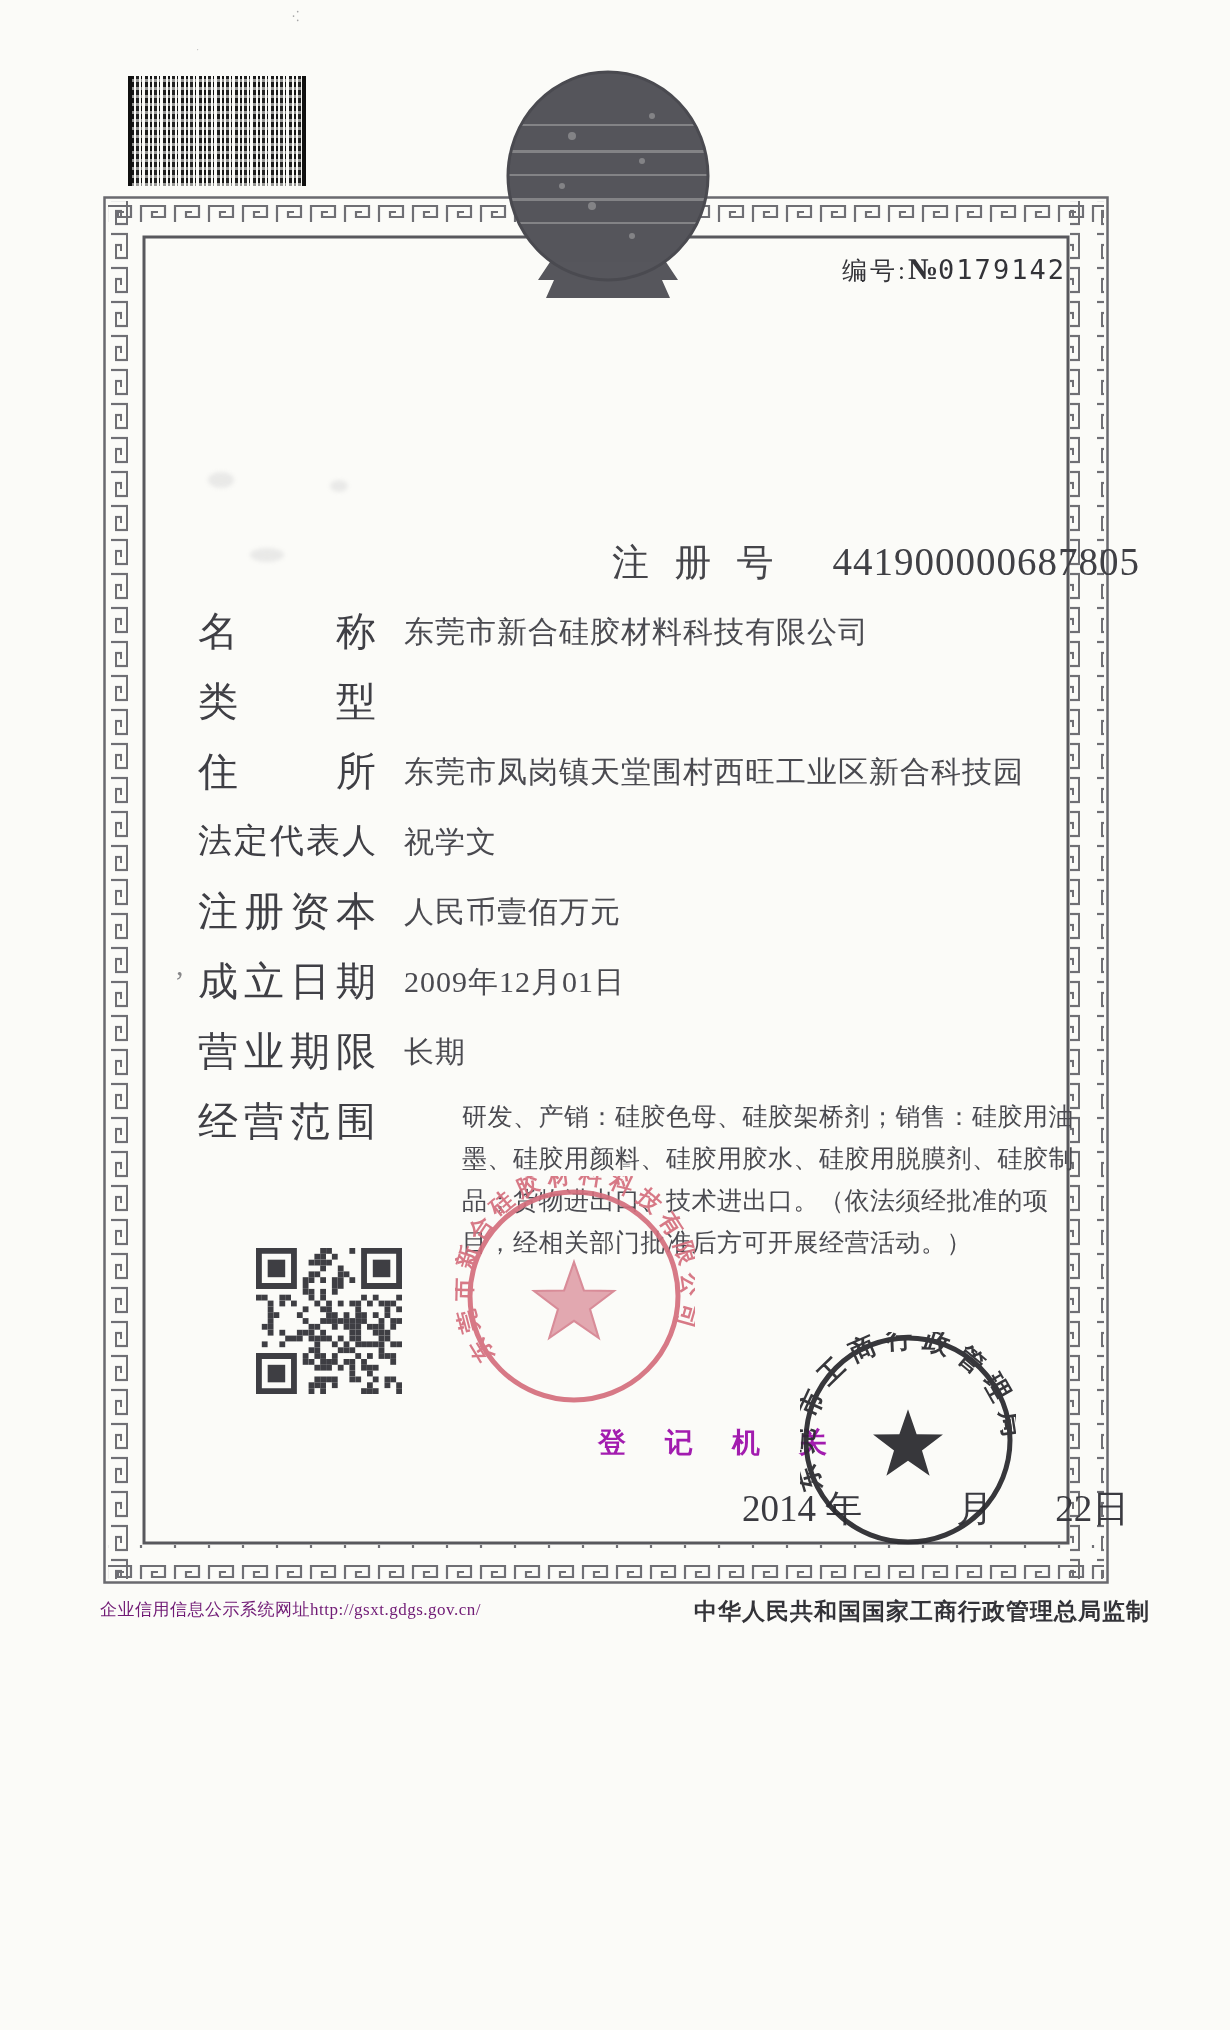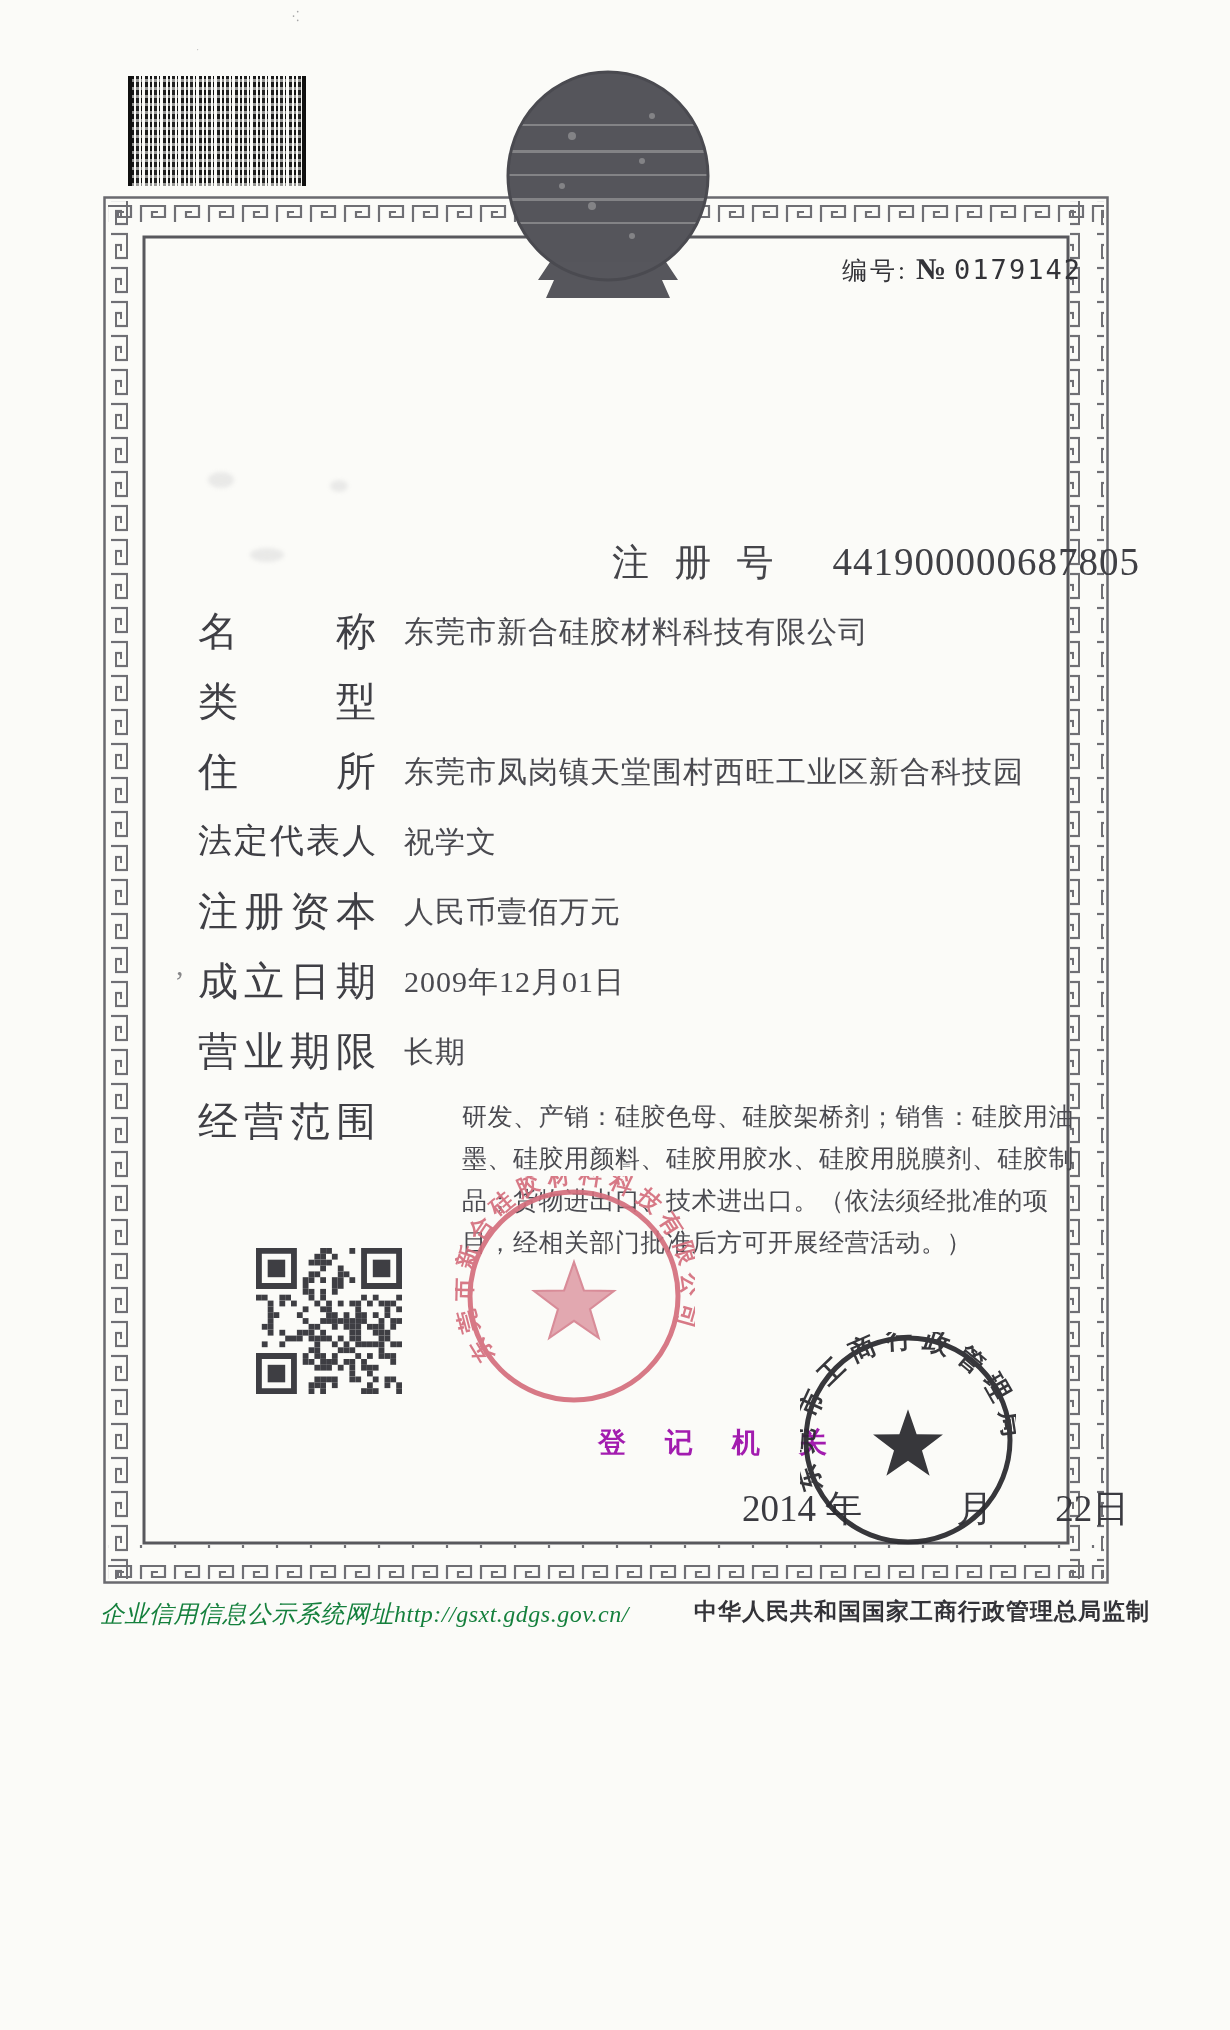--- a/index.html
+++ b/index.html
@@ -14,21 +14,21 @@
     background:
       repeating-linear-gradient(0deg, rgba(251,251,248,.55) 0 3px, rgba(251,251,248,0) 3px 8px),
       repeating-linear-gradient(90deg,#141414 0 2px,#fbfbf8 2px 4px,#232323 4px 7px,#fbfbf8 7px 9px,#0e0e0e 9px 10px,#fbfbf8 10px 13px,#1c1c1c 13px 16px,#fbfbf8 16px 18px);
     border-left:4px solid #101010;border-right:4px solid #101010;
   }
   
   .frame-svg{position:absolute;left:103px;top:196px;}
   .emblem-svg{position:absolute;left:492px;top:66px;z-index:3;}
   .qr-svg{position:absolute;left:256px;top:1248px;}
   
-  .serial{position:absolute;left:842px;top:252px;display:flex;align-items:baseline;gap:8px;color:#333338;z-index:4;justify-content:center;}
+  .serial{position:absolute;left:842px;top:252px;display:flex;align-items:baseline;gap:0;color:#333338;z-index:4;justify-content:center;}
   .serial .lab{font-size:25px;letter-spacing:3px;}
   .serial .no-sym{font-size:30px;font-weight:bold;}
   .serial .digits{font-family:"DejaVu Sans Mono",monospace;font-size:27px;letter-spacing:2px;}
   
   .title{
     position:absolute;left:286px;top:318px;z-index:4;
     font-family:"Liberation Sans",sans-serif;font-weight:900;
     font-size:138px;letter-spacing:28px;color:#2a2a2c;
     text-shadow:1px 1px 0 rgba(40,40,40,.35);
     white-space:nowrap;
@@ -56,21 +56,21 @@
   
   .reg-authority{
     position:absolute;left:598px;top:1424px;z-index:4;
     font-size:28px;letter-spacing:16px;color:#a21caf;font-weight:700;white-space:nowrap;
   }
   .issue-date{position:absolute;left:742px;top:1484px;z-index:4;display:flex;align-items:baseline;
     font-size:37px;color:#3a3a40;white-space:nowrap;gap:36px;}
   .issue-date .gap-month{margin-left:58px;}
   .issue-date .gap-day{margin-left:26px;}
   
-  .footer-left{position:absolute;left:100px;top:1598px;font-size:24px;color:#15803d;letter-spacing:.5px;font-style:italic;}
+  .footer-left{position:absolute;left:100px;top:1598px;font-size:17px;color:#701a75;letter-spacing:.5px;}
   .footer-right{position:absolute;left:694px;top:1596px;font-size:23px;color:#333338;font-weight:700;letter-spacing:1px;}
   
   .ghost{position:absolute;background:#9a9aa0;border-radius:50%;filter:blur(2px);opacity:.18;z-index:2;}
   .mark{position:absolute;color:#55555a;z-index:2;}
 </style>
 </head>
 <body>
 
 <div class="canvas">
 

